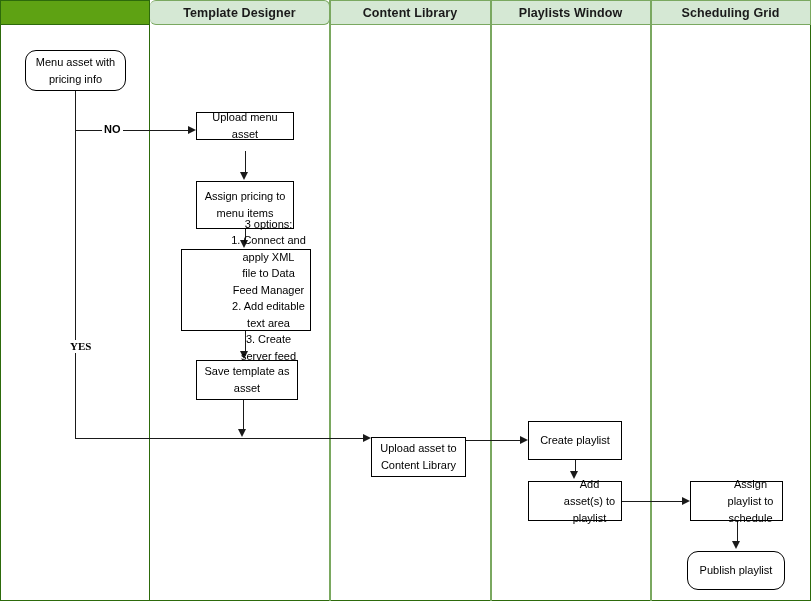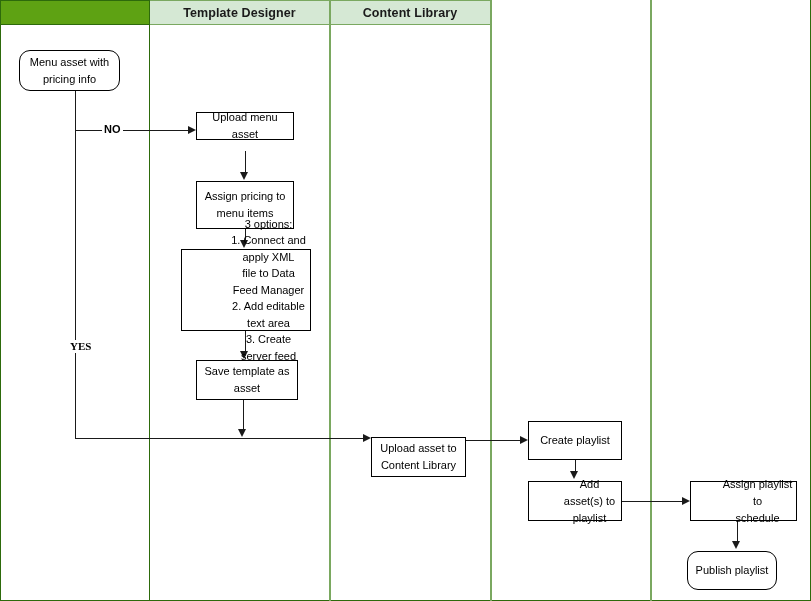--- a/index.html
+++ b/index.html
@@ -107,25 +107,31 @@
 </head>
 <body>
 
 <div id="canvas">
 
   <div class="lane-frame"></div>
 
   <div class="lane-header first" style="left:0; width:150px;">
     <span></span>
   </div>
-  <div class="lane-header" style="left:150px; width:180px;">
+  <div class="lane-header" style="left:150px; width:180px;border-radius:6px;">
     <span>Template Designer</span>
   </div>
   <div class="lane-header" style="left:330px; width:161px;">
     <span>Content Library</span>
+  </div>
+  <div class="lane-header" style="left:491px; width:160px;">
+    <span>Playlists Window</span>
+  </div>
+  <div class="lane-header" style="left:651px; width:160px;">
+    <span>Scheduling Grid</span>
   </div>
 
   <div class="lane-divider" style="left:148.5px;"></div>
   <div class="lane-divider soft" style="left:329px;"></div>
   <div class="lane-divider soft" style="left:490px;"></div>
   <div class="lane-divider soft" style="left:650px;"></div>
 
   <div class="edge-v" style="left:75px; top:91px; height:347px;"></div>
 
   <div class="edge-h" style="left:75px; top:129.5px; width:113px;"></div>
@@ -154,21 +160,21 @@
 
   <div class="edge-h" style="left:622px; top:500.5px; width:60px;"></div>
   <div class="arrowhead right" style="left:682px; top:497px;"></div>
 
   <div class="edge-v" style="left:736.5px; top:521px; height:21px;"></div>
   <div class="arrowhead down" style="left:732px; top:541px;"></div>
 
   <div class="edge-label" style="left:102px; top:123px;">NO</div>
   <div class="edge-label" style="left:68px; top:340px;font-family:Liberation Serif, serif;">YES</div>
 
-  <div class="node rounded" style="left:19px; top:50px; width:101px; height:41px;">Menu asset with
+  <div class="node rounded" style="left:25px; top:50px; width:101px; height:41px;">Menu asset with
 pricing info</div>
 
   <div class="node" style="left:196px; top:112px; width:98px; height:28px;">Upload menu asset</div>
 
   <div class="node" style="left:196px; top:181px; width:98px; height:48px;">Assign pricing to
 menu items</div>
 
   <div class="node multiline" style="left:181px; top:249px; width:130px; height:82px;">3 options:
 1. Connect and apply XML
 file to Data Feed Manager
@@ -179,18 +185,18 @@
 asset</div>
 
   <div class="node" style="left:371px; top:420px; width:95px; height:40px;margin-top:17px;">Upload asset to
 Content Library</div>
 
   <div class="node" style="left:528px; top:421px; width:94px; height:39px;">Create playlist</div>
 
   <div class="node" style="left:528px; top:481px; width:94px; height:40px;padding-left:32px;">Add asset(s) to
 playlist</div>
 
-  <div class="node" style="left:690px; top:481px; width:107px; height:40px;padding-left:31px;">Assign playlist to
+  <div class="node" style="left:690px; top:481px; width:93px; height:40px;padding-left:31px;">Assign playlist to
 schedule</div>
 
-  <div class="node rounded" style="left:687px; top:551px; width:90px; height:39px;">Publish playlist</div>
+  <div class="node rounded" style="left:687px; top:551px; width:98px; height:39px;">Publish playlist</div>
 
 </div>
 
 </body></html>

